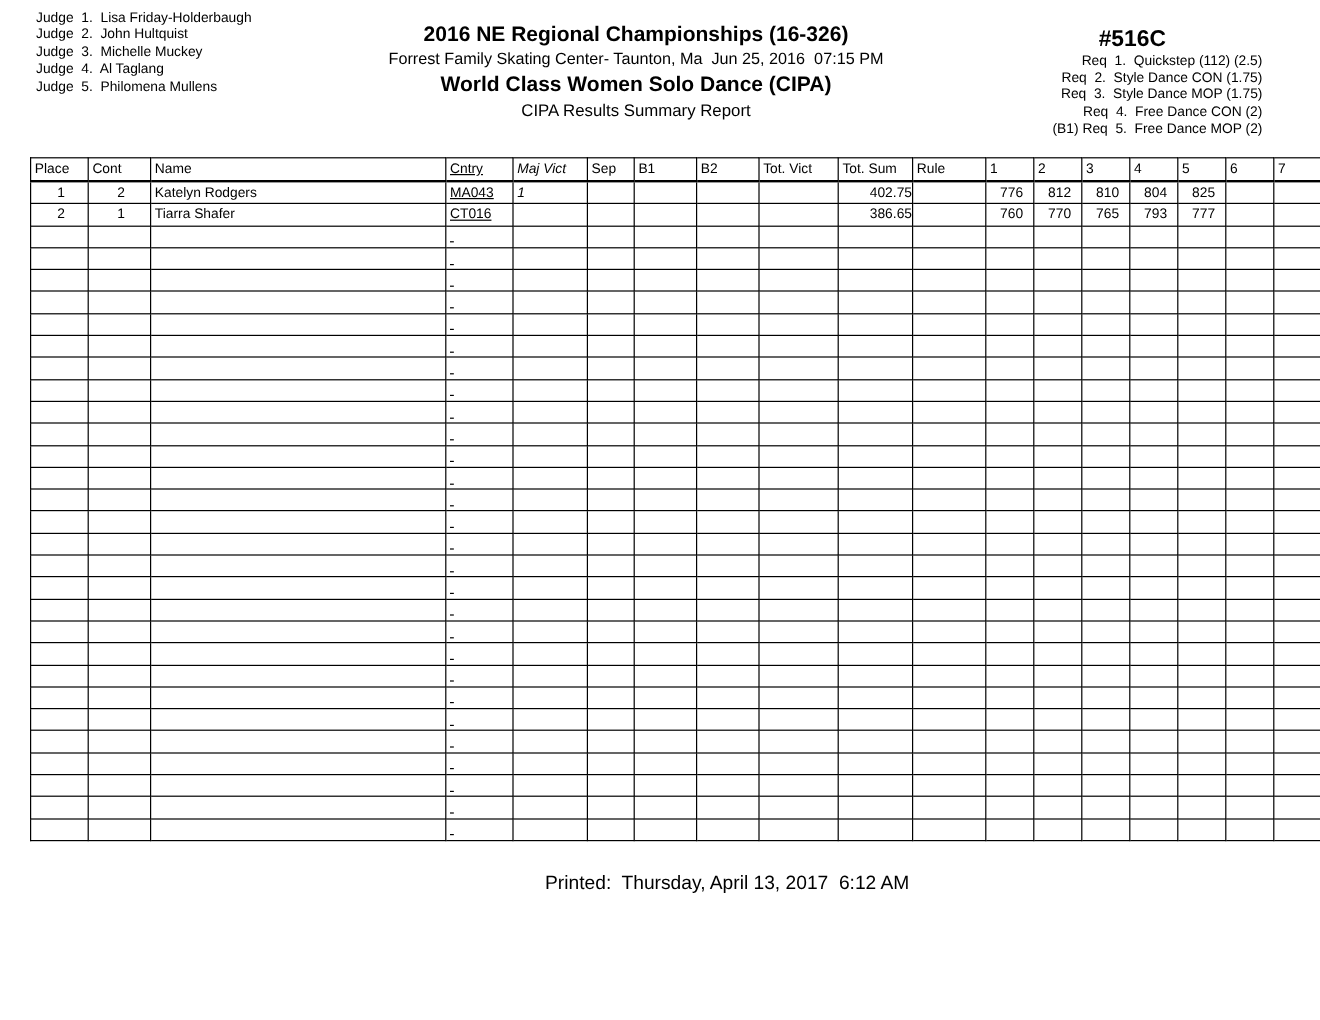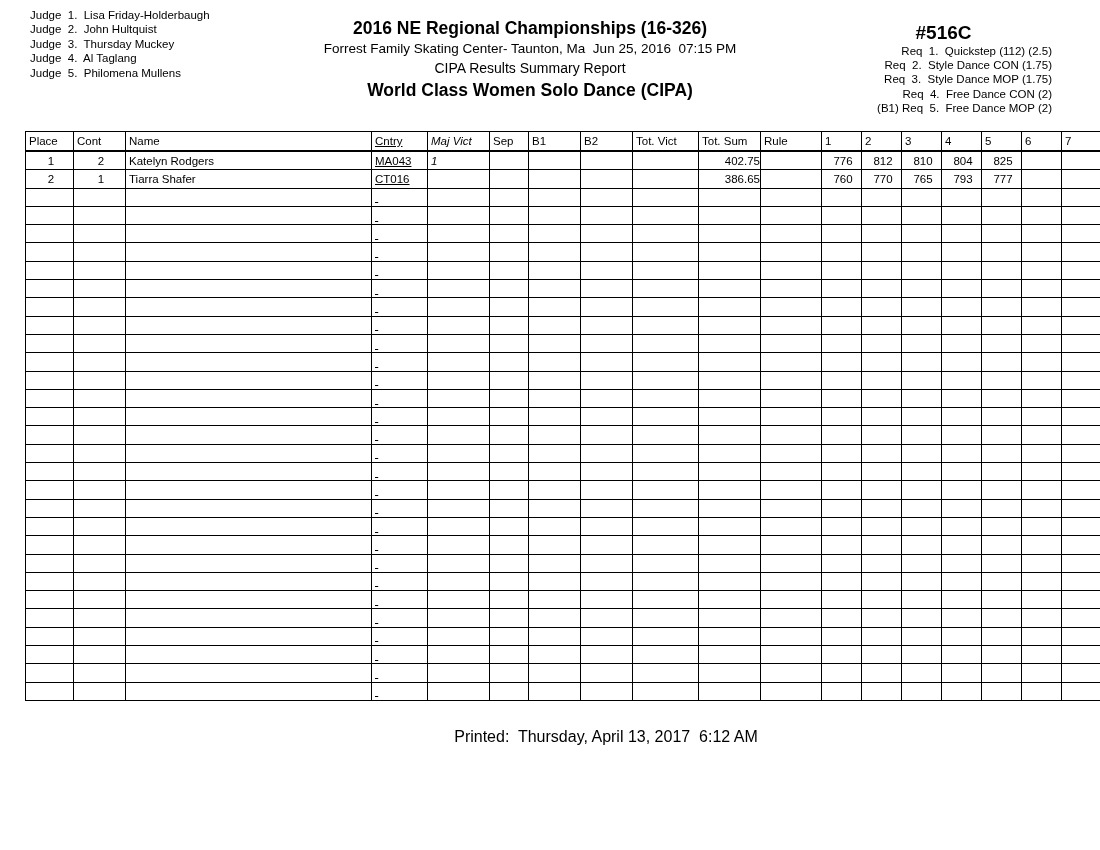--- a/index.html
+++ b/index.html
@@ -150,30 +150,30 @@
     display: inline-block;
     margin-left: 112px;
   }
 </style>
 </head>
 <body>
 
 <div id="judges">
     <div class="judge-line"><span class="judge-word">Judge</span><span class="judge-num">  1.</span><span class="judge-name">  Lisa Friday-Holderbaugh</span></div>
     <div class="judge-line"><span class="judge-word">Judge</span><span class="judge-num">  2.</span><span class="judge-name">  John Hultquist</span></div>
-    <div class="judge-line"><span class="judge-word">Judge</span><span class="judge-num">  3.</span><span class="judge-name">  Thursday Muckey</span></div>
+    <div class="judge-line"><span class="judge-word">Judge</span><span class="judge-num">  3.</span><span class="judge-name">  Michelle Muckey</span></div>
     <div class="judge-line"><span class="judge-word">Judge</span><span class="judge-num">  4.</span><span class="judge-name">  Al Taglang</span></div>
     <div class="judge-line"><span class="judge-word">Judge</span><span class="judge-num">  5.</span><span class="judge-name">  Philomena Mullens</span></div>
   </div>
 
 <div id="title-block">
   <div id="event-title">2016 NE Regional Championships (16-326)</div>
   <div id="venue-line">Forrest Family Skating Center- Taunton, Ma  Jun 25, 2016  07:15 PM</div>
+  <div id="category-title">World Class Women Solo Dance (CIPA)</div>
   <div id="report-subtitle">CIPA Results Summary Report</div>
-  <div id="category-title">World Class Women Solo Dance (CIPA)</div>
 </div>
 
 <div id="req-block">
   <div id="event-number">#516C</div>
   <div id="req-lines">
       <div class="req-line"><span></span><span>Req  1.</span><span>  Quickstep (112) (2.5)</span></div>
       <div class="req-line"><span></span><span>Req  2.</span><span>  Style Dance CON (1.75)</span></div>
       <div class="req-line"><span></span><span>Req  3.</span><span>  Style Dance MOP (1.75)</span></div>
       <div class="req-line"><span></span><span>Req  4.</span><span>  Free Dance CON (2)</span></div>
       <div class="req-line"><span>(B1) </span><span>Req  5.</span><span>  Free Dance MOP (2)</span></div>

